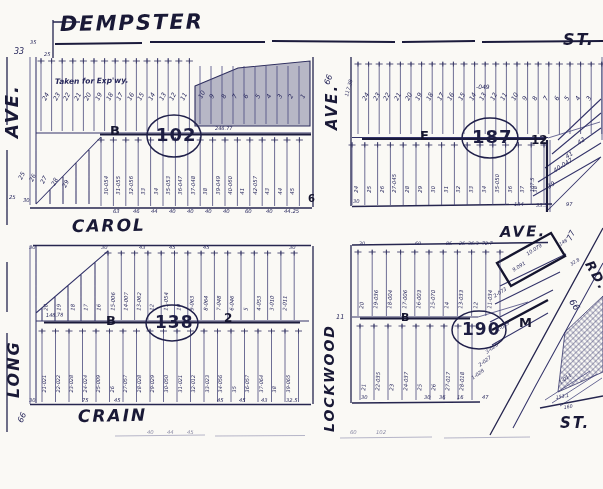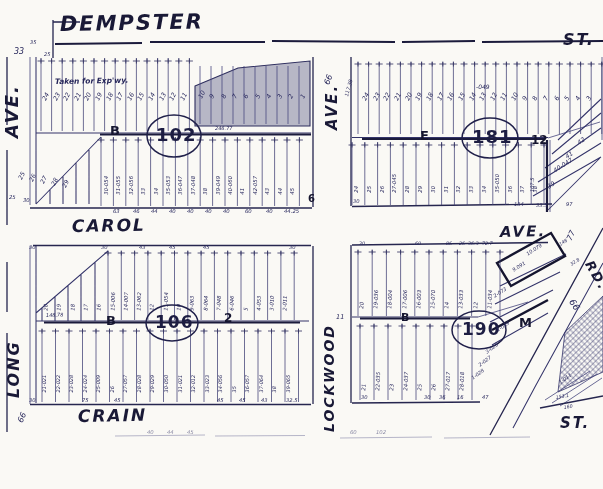--- a/index.html
+++ b/index.html
@@ -264,22 +264,22 @@
 <div class="lbl hand" style="left:44px;top:52px;font-size:5px">25</div>
 
 <div class="lbl hand" style="left:55px;top:78px;font-size:7.5px;font-weight:bold;transform:rotate(-1deg)">Taken for Exp'wy.</div>
 <div class="lbl hand" style="left:215px;top:126px;font-size:5px">246.77</div>
 <div class="lbl hand" style="left:46px;top:313px;font-size:5px;transform:rotate(-2deg)">148.78</div>
 <div class="lbl hand" style="left:349px;top:92px;font-size:5px;transform:rotate(-75deg)">117.38</div>
 <div class="lbl hand vlabel" style="left:530px;top:192px;font-size:5px">107.5</div>
 <div class="lbl hand" style="left:476px;top:84px;font-size:6px">-049</div>
 
 <div class="lbl bignum" style="left:156px;top:126px;font-size:18px">102</div>
-<div class="lbl bignum" style="left:472px;top:128px;font-size:18px">181</div>
-<div class="lbl bignum" style="left:155px;top:314px;font-size:17px">106</div>
+<div class="lbl bignum" style="left:472px;top:128px;font-size:18px">187</div>
+<div class="lbl bignum" style="left:155px;top:314px;font-size:17px">138</div>
 <div class="lbl bignum" style="left:462px;top:321px;font-size:17px">190</div>
 <div class="lbl blk-letter" style="left:110px;top:124px;font-size:13px">B</div>
 <div class="lbl blk-letter" style="left:420px;top:129px;font-size:13px">E</div>
 <div class="lbl blk-letter" style="left:531px;top:134px;font-size:12px">12</div>
 <div class="lbl blk-letter" style="left:106px;top:314px;font-size:13px">B</div>
 <div class="lbl blk-letter" style="left:224px;top:312px;font-size:12px">2</div>
 <div class="lbl blk-letter" style="left:401px;top:312px;font-size:11px">B</div>
 <div class="lbl hand" style="left:336px;top:314px;font-size:6.5px">11</div>
 <div class="lbl blk-letter" style="left:519px;top:316px;font-size:13px">M</div>
 <div class="lbl blk-letter" style="left:308px;top:194px;font-size:10px">6</div>

